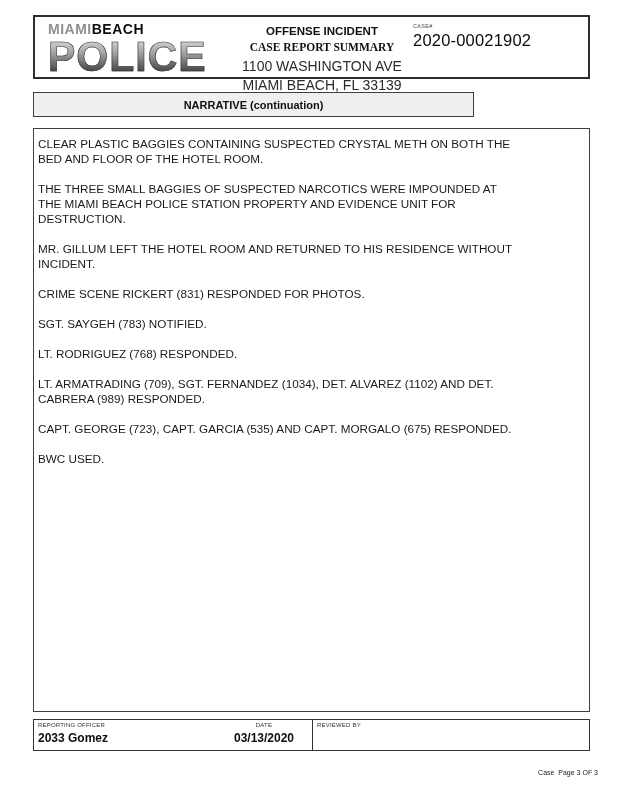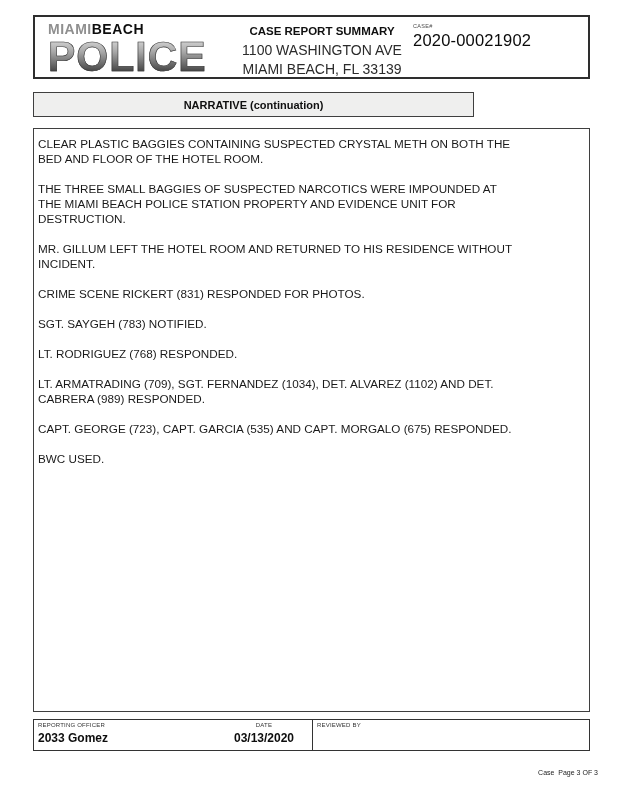--- a/index.html
+++ b/index.html
@@ -20,21 +20,21 @@
   .logo-police {
     font-size:41px; font-weight:700; line-height:40px; letter-spacing:1px; white-space:nowrap;
     background:linear-gradient(180deg,#e3e3e3 0%, #a8a8a8 38%, #555555 78%, #1f1f1f 100%);
     -webkit-background-clip:text; background-clip:text;
     -webkit-text-fill-color:transparent; color:transparent;
     -webkit-text-stroke:0.6px #3c3c3c;
     transform:scaleY(1.04); transform-origin:top left;
   }
   .hdr-center { flex:1; text-align:center; padding-top:8px; }
   .hdr-title { font-size:11.5px; font-weight:bold; color:#101010; }
-  .hdr-title + .hdr-title { margin-top:4px; }
+  .hdr-title + .hdr-title { margin-top:4px;font-family:Liberation Serif, serif; }
   .hdr-addr { font-size:14px; color:#2b2b2b; margin-top:5px; }
   .hdr-addr + .hdr-addr { margin-top:3px; }
   .hdr-case { width:175px; padding-top:6px; box-sizing:border-box; }
   .case-label { font-size:5.5px; color:#4a4a4a; letter-spacing:0.3px; }
   .case-number { font-size:16.5px; font-weight:normal; color:#0a0a0a; margin-top:2px; letter-spacing:0.2px; }
 
   
   .section-bar {
     position:absolute; left:33px; top:92px; width:441px; height:25px;
     background:#efefee; border:1px solid #3f3f3f; box-sizing:border-box;
@@ -73,20 +73,21 @@
 <div class="page">
 
   <div class="header-box">
     <div class="logo">
       <div class="logo-top">
         <span class="light">MIAMI</span><span class="bold">BEACH</span>
       </div>
       <div class="logo-police">POLICE</div>
     </div>
     <div class="hdr-center">
+      <div class="hdr-title">OFFENSE INCIDENT</div>
       <div class="hdr-title">CASE REPORT SUMMARY</div>
       <div class="hdr-addr">1100 WASHINGTON AVE</div>
       <div class="hdr-addr">MIAMI BEACH, FL 33139</div>
     </div>
     <div class="hdr-case">
       <div class="case-label">CASE#</div>
       <div class="case-number">2020-00021902</div>
     </div>
   </div>
 

